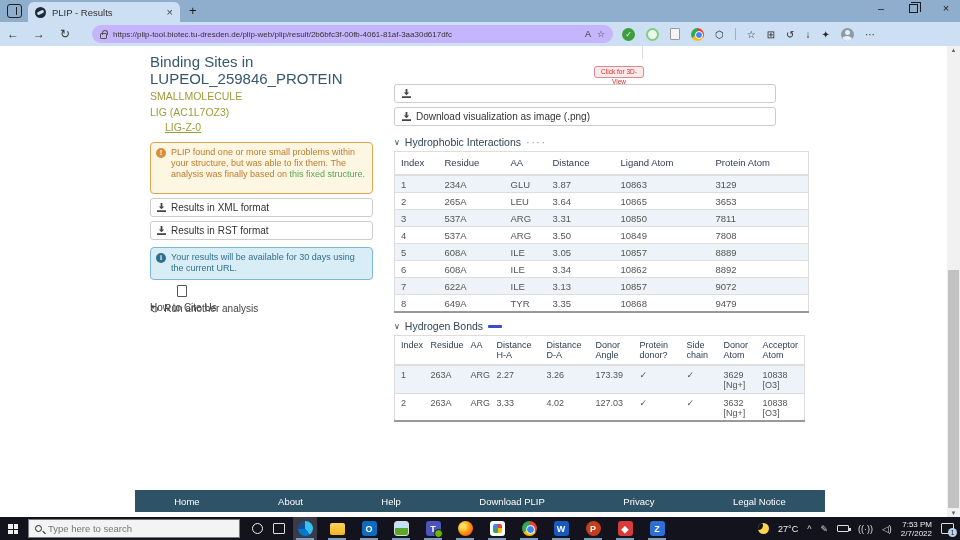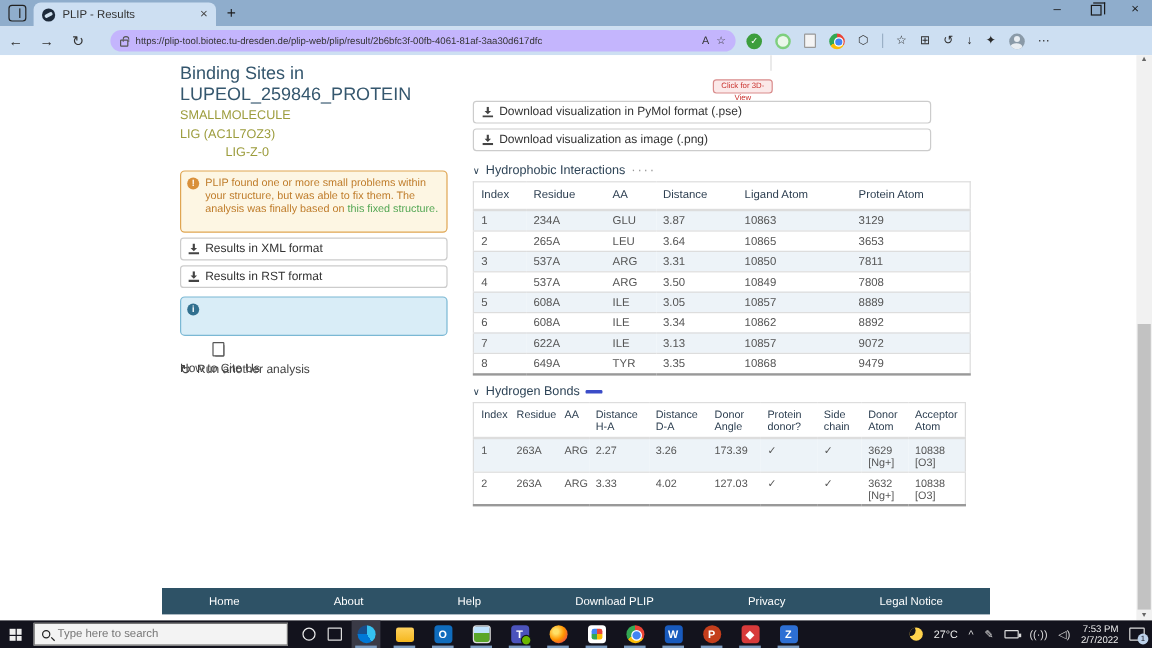--- a/index.html
+++ b/index.html
@@ -43,21 +43,21 @@
   .avatar:after { content:""; position:absolute; left:1.5px; top:8px; width:10px; height:6px; border-radius:50% 50% 0 0; background:#e8edf2; }
 
   
   .viewport { position:absolute; top:46px; left:0; width:960px; height:471px; background:#fff; }
 
   
   .sidebar { position:absolute; left:150px; top:0; width:223px; }
   .bs-heading { position:absolute; left:0; top:7px; width:240px; font-size:15px; line-height:17px; color:#35576e; }
   .tree { position:absolute; top:44px; left:0; font-size:10.5px; color:#9c9c3c; }
   .tree-item { display:block; margin-bottom:3.5px; }
-  .ti-1 { } .ti-2 { margin-left:38px; }
+  .ti-1 { } .ti-2 { margin-left:15px;text-decoration:underline; }
   .alert { position:absolute; left:0; width:223px; border-radius:4px; padding:4px 6px 4px 20px; font-size:9px; line-height:11px; }
   .alert-warn { top:96px; height:52px; background:#fdf6e3; border:1px solid #dfa552; color:#bf7c2a; }
   .alert-info { top:201px; height:33px; background:#d9edf7; border:1px solid #7ab8d4; color:#31708f; }
   .alert-ico { position:absolute; left:5px; top:5px; width:10px; height:10px; border-radius:50%; color:#fff; font-size:7.5px; font-weight:bold; text-align:center; line-height:10px; }
   .ico-warn { background:#d9903a; }
   .ico-info { background:#31708f; }
   .green-link { color:#54a754; }
   .side-btn { position:absolute; left:0; width:223px; height:19px; background:#fff; border:1px solid #ccc; border-radius:3px; display:flex; align-items:center; padding:0 6px; gap:5px; font-size:10px; color:#333; }
   .btn-xml { top:152px; } .btn-rst { top:175px; }
   .dl-ico { width:9px; height:9px; flex:0 0 auto; }
@@ -217,40 +217,39 @@
           </svg>
         <span>Results in XML format</span>
       </div>
       <div class="side-btn btn-rst">
         <svg class="dl-ico" viewBox="0 0 10 10">
             <path d="M4 0h2v4h2L5 7 2 4h2zM0 8h10v2H0z" fill="#444"></path>
           </svg>
         <span>Results in RST format</span>
       </div>
       <div class="alert alert-info">
-        <span class="alert-ico ico-info">i</span>
+        <span class="alert-ico ico-info">i</span><span>Your results will be available for 30 days using the current URL.</span>
       </div>
       <div class="side-link lk-cite">
         <span class="cite-ico"></span>
         <span>How to Cite Us</span>
       </div>
       <div class="side-link lk-run">
         <span class="run-ico">↻</span>
         <span>Run another analysis</span>
       </div>
     </div>
 
     <div class="main">
       <div class="img-remnant"></div>
       <div class="btn3d">Click for 3D-View</div>
       <div class="dl-btn btn-pse">
         <svg class="dl-ico" viewBox="0 0 10 10">
             <path d="M4 0h2v4h2L5 7 2 4h2zM0 8h10v2H0z" fill="#444"></path>
           </svg>
-        <span>Download visualization in PyMol format (.pse)</span>
       </div>
       <div class="dl-btn btn-png">
         <svg class="dl-ico" viewBox="0 0 10 10">
             <path d="M4 0h2v4h2L5 7 2 4h2zM0 8h10v2H0z" fill="#444"></path>
           </svg>
         <span>Download visualization as image (.png)</span>
       </div>
 
       <div class="sec-head sh-hydro">
         <span class="chev">∨</span>

